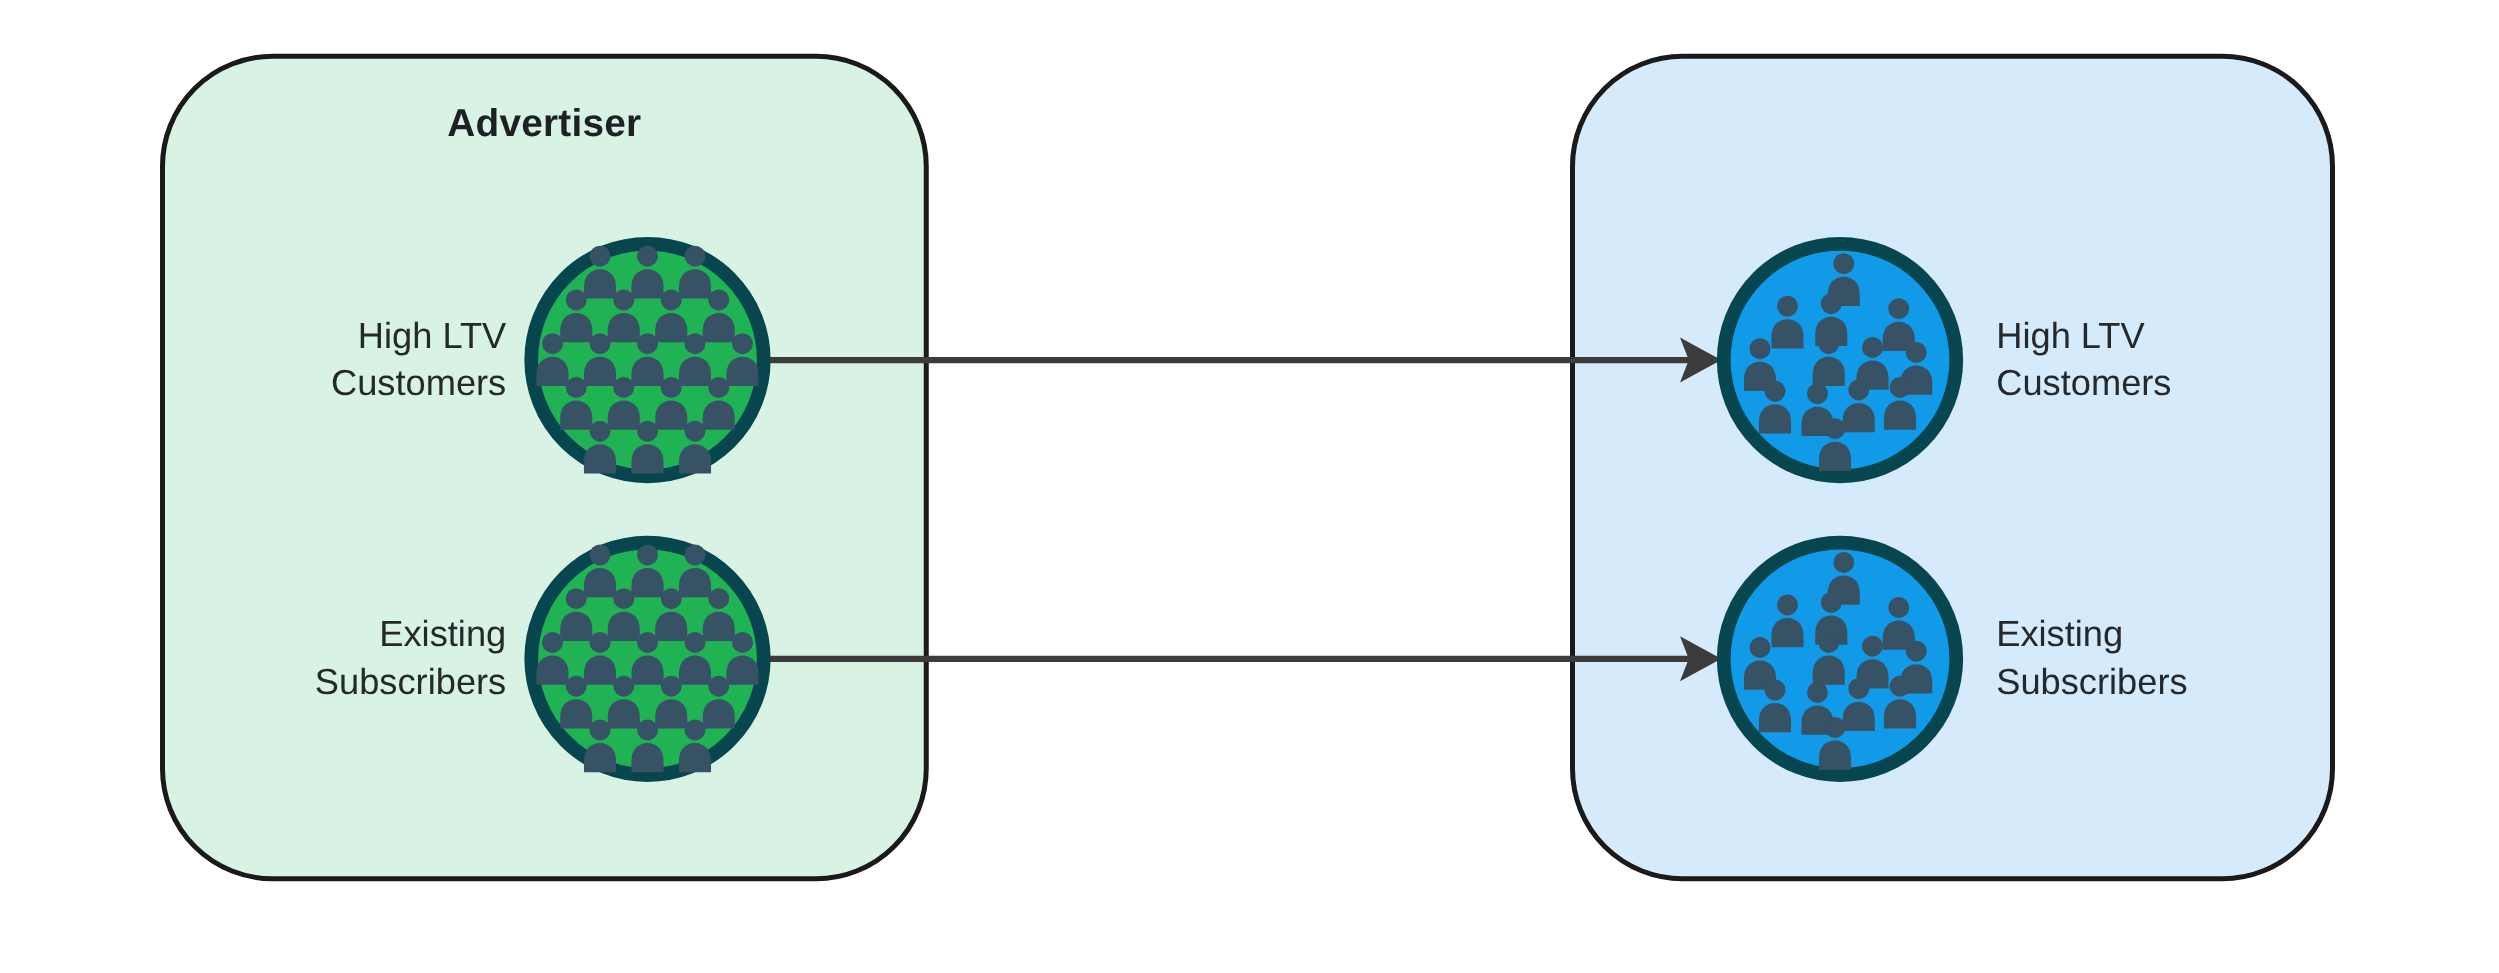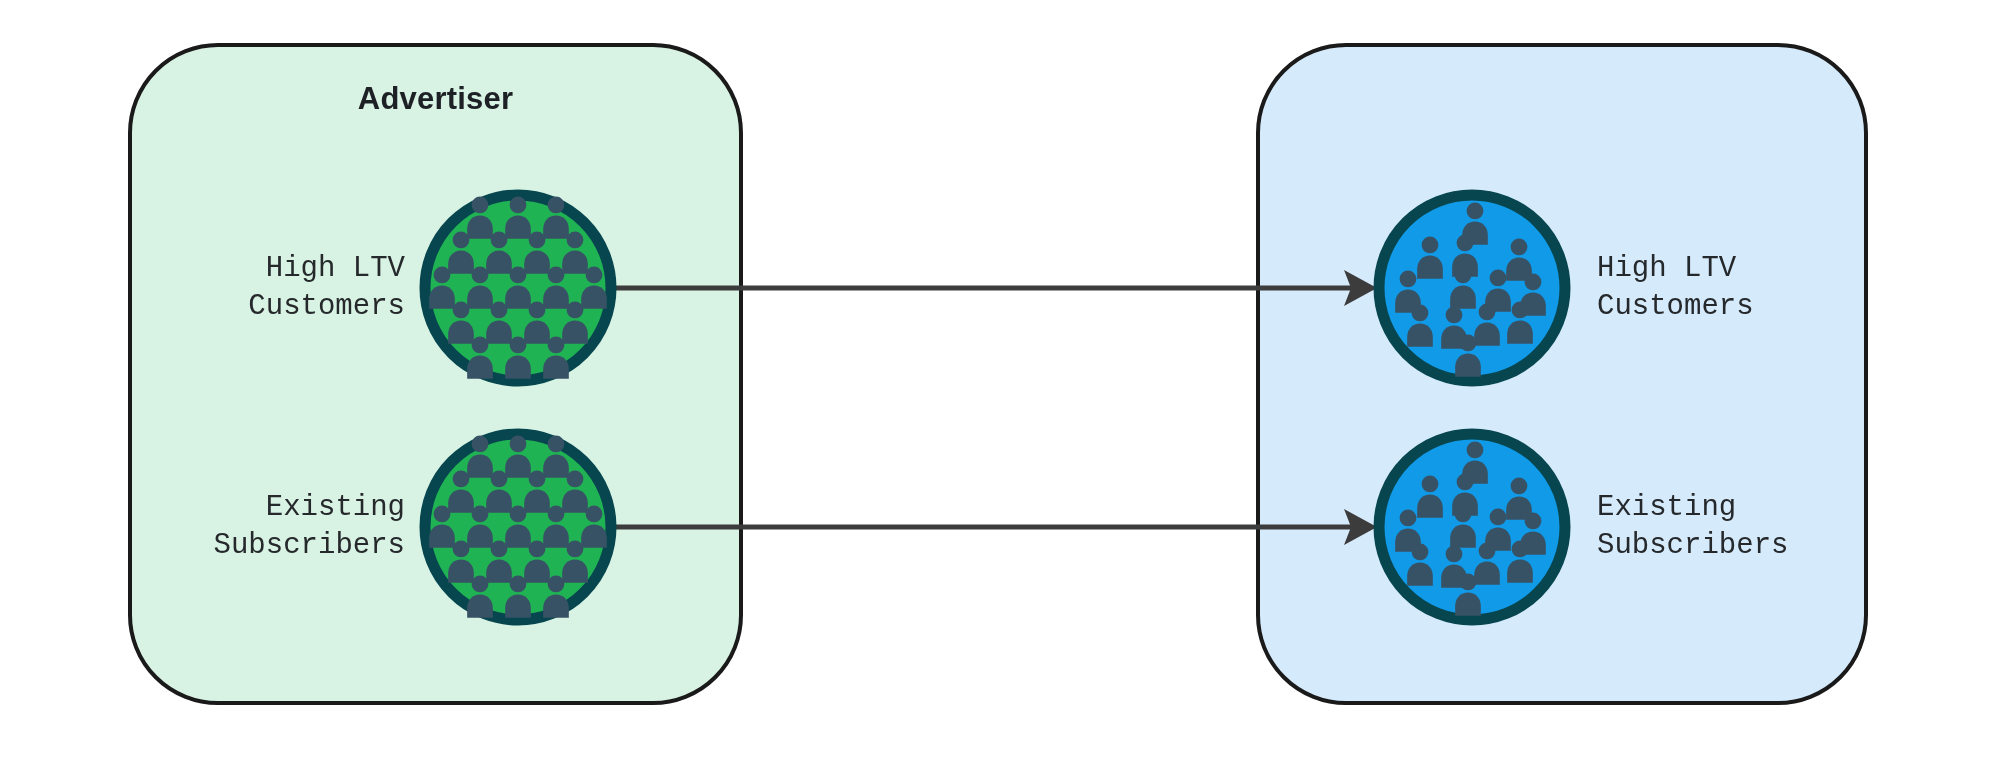--- a/index.html
+++ b/index.html
@@ -33,21 +33,20 @@
   .node-circle{
     position:absolute;
     width:214px;height:214px;
   }
   .node-label{
     position:absolute;
     font-size:29px;
     line-height:38px;
     color:var(--label-color,#26292c);
     white-space:nowrap;
-    font-family:Liberation Mono, monospace;
   }
   .node-label.side-left{text-align:right;}
   .node-label.side-right{text-align:left;}
   .overlay{
     position:absolute;left:0;top:0;width:1999px;height:778px;
     pointer-events:none;
   }
 </style>
 </head>
 <body>

